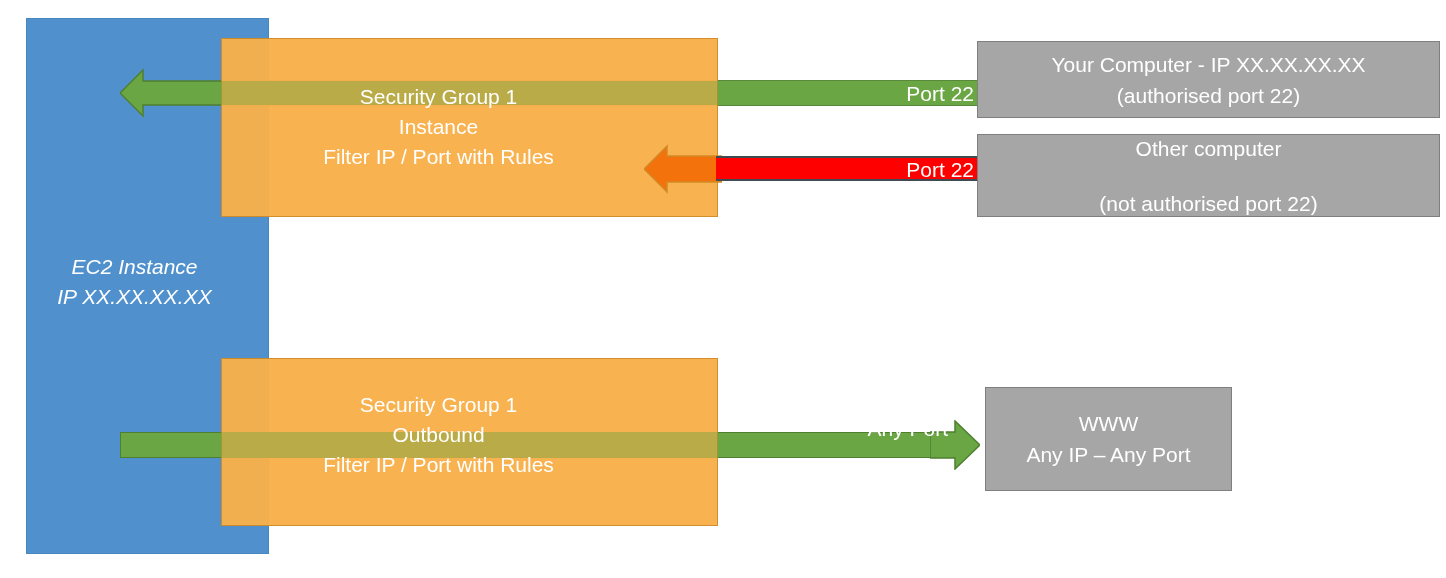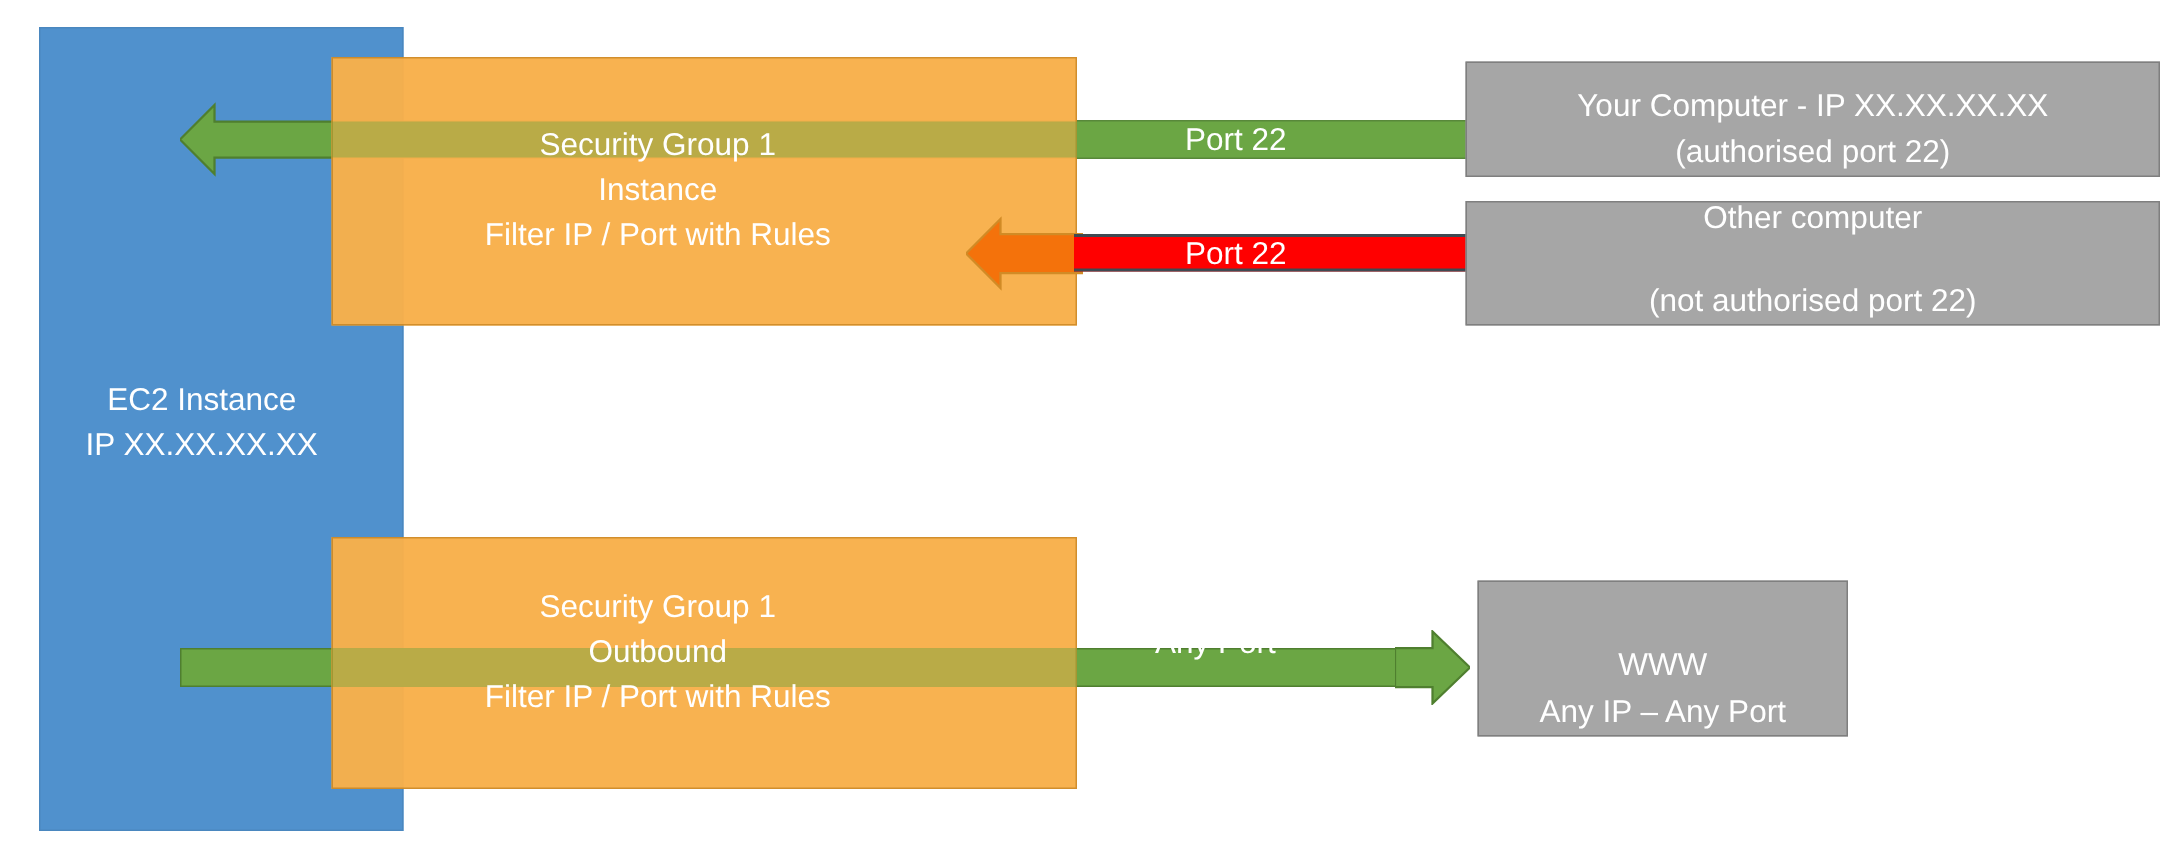--- a/index.html
+++ b/index.html
@@ -32,20 +32,21 @@
   }
   .ec2-label {
     left: 26px;
     top: 252px;
     width: 217px;
     text-align: center;
     color: #ffffff;
     font-size: 21px;
     line-height: 30px;
     white-space: nowrap;
+    font-style: italic;
   }
 
   
   .sg-box {
     background: #f8b04b;
     border: 1px solid #d18b26;
     box-sizing: border-box;
     opacity: 0.97;
   }
   .sg-inbound {
@@ -124,39 +125,40 @@
     width: 50px;
     height: 50px;
   }
 
   
   .port-label {
     color: #ffffff;
     font-size: 21px;
     line-height: 25px;
     white-space: nowrap;
+    text-align: right;
     pointer-events: none;
   }
   .port-22-green { left: 790px; top: 81px; width: 184px; }
   .port-22-red   { left: 790px; top: 157px; width: 184px; }
   .port-any      { left: 770px; top: 416px; width: 178px; }
 
   
   .grey-box {
     background: #a6a6a6;
     border: 1px solid #7f7f7f;
     box-sizing: border-box;
     color: #ffffff;
     font-size: 21px;
     line-height: 31px;
     text-align: center;
     display: flex;
     flex-direction: column;
     align-items: center;
-    justify-content: flex-end;
+    justify-content: center;
     white-space: nowrap;
   }
   .grey-your-computer {
     left: 977px;
     top: 41px;
     width: 463px;
     height: 77px;
   }
   .grey-other-computer {
     left: 977px;

